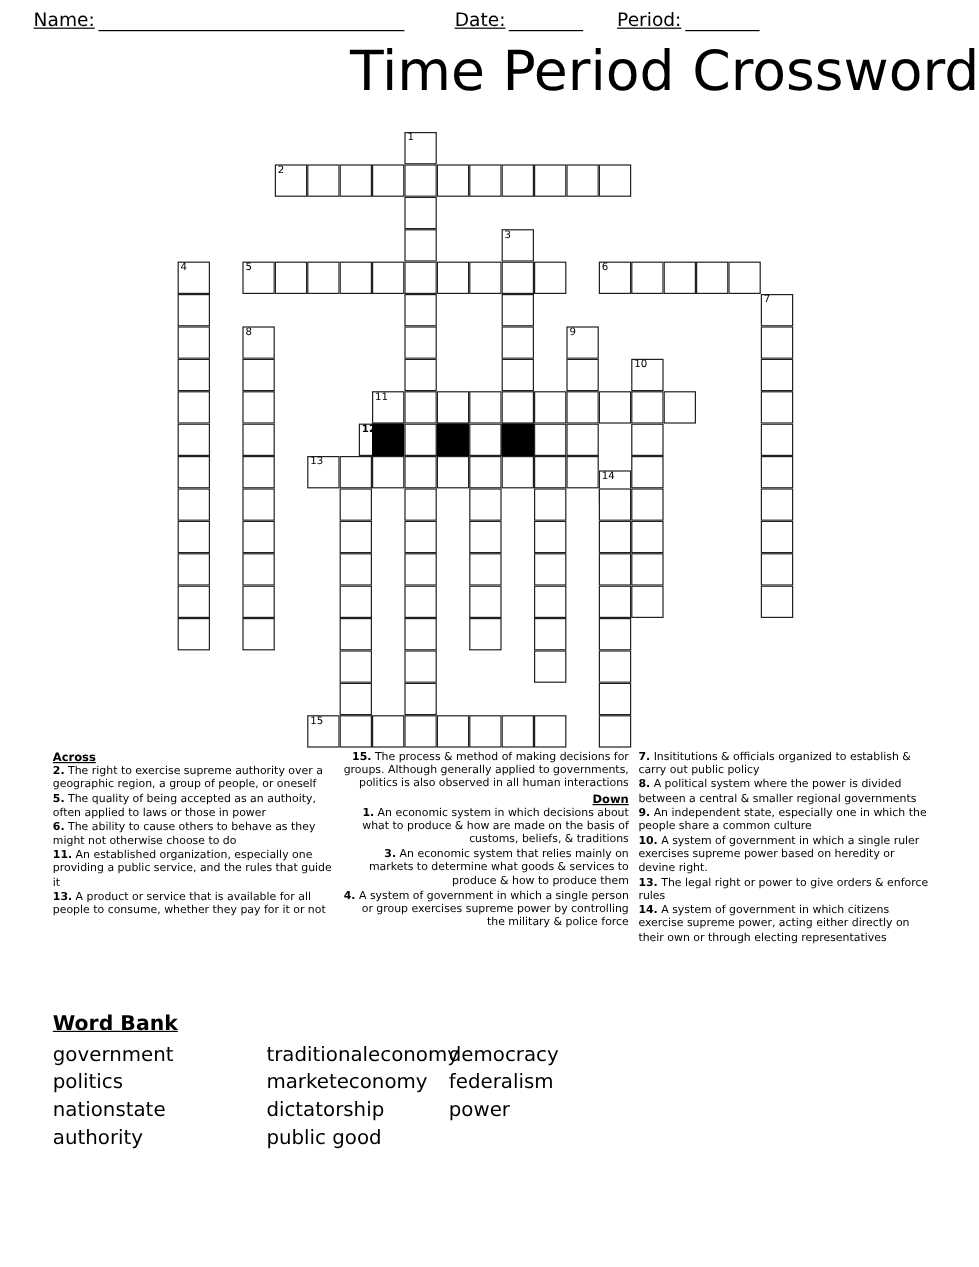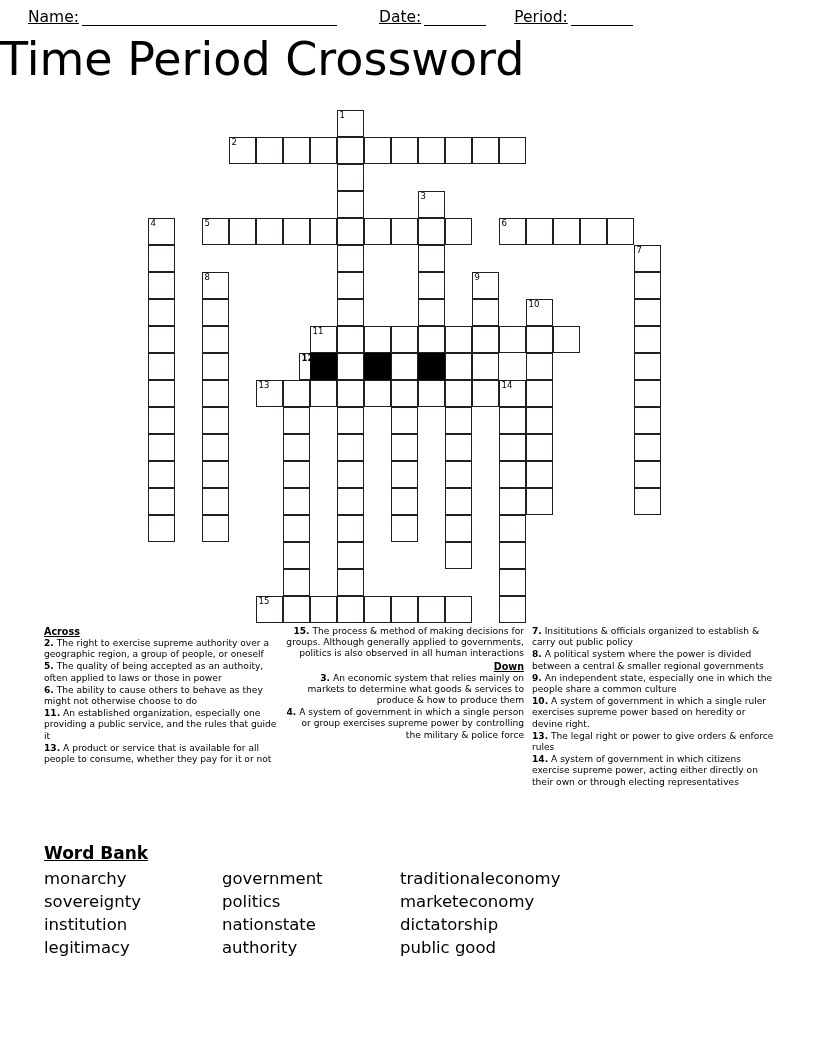--- a/index.html
+++ b/index.html
@@ -40,21 +40,21 @@
   #date-rule  { width: 62px; margin-left: 3px; }
   #period-label { margin-left: 28px; }
   #period-rule  { width: 62px; margin-left: 3px; }
 
   
   #page-title {
     position: absolute;
     top: 32px;
     left: 0;
     width: 816px;
-    text-align: left;
+    text-align: right;
     font-size: 46px;
     font-weight: 400;
     letter-spacing: 0px;
     font-family: "DejaVu Sans", "Liberation Sans", sans-serif;
   }
 
   
   #crossword-grid {
     position: absolute;
     left: 0px;
@@ -262,21 +262,21 @@
       <span class="cw-num">13</span>
     </div>
     <div class="cw-cell" style="left: 283px; top: 380px;"></div>
     <div class="cw-cell" style="left: 310px; top: 380px;"></div>
     <div class="cw-cell" style="left: 337px; top: 380px;"></div>
     <div class="cw-cell" style="left: 364px; top: 380px;"></div>
     <div class="cw-cell" style="left: 391px; top: 380px;"></div>
     <div class="cw-cell" style="left: 418px; top: 380px;"></div>
     <div class="cw-cell" style="left: 445px; top: 380px;"></div>
     <div class="cw-cell" style="left: 472px; top: 380px;"></div>
-    <div class="cw-cell" style="left: 499px; top: 380px;">
+    <div class="cw-cell" style="left: 499px; top: 392px;">
       <span class="cw-num">14</span>
     </div>
     <div class="cw-cell" style="left: 526px; top: 380px;"></div>
     <div class="cw-cell" style="left: 634px; top: 380px;"></div>
     <div class="cw-cell" style="left: 148px; top: 407px;"></div>
     <div class="cw-cell" style="left: 202px; top: 407px;"></div>
     <div class="cw-cell" style="left: 283px; top: 407px;"></div>
     <div class="cw-cell" style="left: 337px; top: 407px;"></div>
     <div class="cw-cell" style="left: 391px; top: 407px;"></div>
     <div class="cw-cell" style="left: 445px; top: 407px;"></div>
@@ -342,48 +342,48 @@
       <div class="clue-heading">Across</div>
       <div class="clue-item"><b>2.</b><span> The right to exercise supreme authority over a geographic region, a group of people, or oneself</span></div>
       <div class="clue-item"><b>5.</b><span> The quality of being accepted as an authoity, often applied to laws or those in power</span></div>
       <div class="clue-item"><b>6.</b><span> The ability to cause others to behave as they might not otherwise choose to do</span></div>
       <div class="clue-item"><b>11.</b><span> An established organization, especially one providing a public service, and the rules that guide it</span></div>
       <div class="clue-item"><b>13.</b><span> A product or service that is available for all people to consume, whether they pay for it or not</span></div>
     </div>
   <div class="clue-col" id="clue-col-2">
       <div class="clue-item"><b>15.</b><span> The process &amp; method of making decisions for groups. Although generally applied to governments, politics is also observed in all human interactions</span></div>
       <div class="clue-heading">Down</div>
+      <div class="clue-item"><b>1.</b><span> An economic system in which decisions about what to produce &amp; how are made on the basis of customs, beliefs, &amp; traditions</span></div>
       <div class="clue-item"><b>3.</b><span> An economic system that relies mainly on markets to determine what goods &amp; services to produce &amp; how to produce them</span></div>
       <div class="clue-item"><b>4.</b><span> A system of government in which a single person or group exercises supreme power by controlling the military &amp; police force</span></div>
     </div>
   <div class="clue-col" id="clue-col-3">
       <div class="clue-item"><b>7.</b><span> Insititutions &amp; officials organized to establish &amp; carry out public policy</span></div>
       <div class="clue-item"><b>8.</b><span> A political system where the power is divided between a central &amp; smaller regional governments</span></div>
       <div class="clue-item"><b>9.</b><span> An independent state, especially one in which the people share a common culture</span></div>
       <div class="clue-item"><b>10.</b><span> A system of government in which a single ruler exercises supreme power based on heredity or devine right.</span></div>
       <div class="clue-item"><b>13.</b><span> The legal right or power to give orders &amp; enforce rules</span></div>
       <div class="clue-item"><b>14.</b><span> A system of government in which citizens exercise supreme power, acting either directly on their own or through electing representatives</span></div>
     </div>
 </div>
 
 <div id="word-bank">
   <div id="word-bank-title">Word Bank</div>
   <div id="word-bank-columns">
-      <div class="wb-col" id="wb-col-0">
-        <div class="wb-word">monarchy</div>
-        <div class="wb-word">sovereignty</div>
-        <div class="wb-word">institution</div>
-        <div class="wb-word">legitimacy</div>
-      </div>
       <div class="wb-col" id="wb-col-1">
         <div class="wb-word">government</div>
         <div class="wb-word">politics</div>
         <div class="wb-word">nationstate</div>
         <div class="wb-word">authority</div>
       </div>
       <div class="wb-col" id="wb-col-2">
         <div class="wb-word">traditionaleconomy</div>
         <div class="wb-word">marketeconomy</div>
         <div class="wb-word">dictatorship</div>
         <div class="wb-word">public good</div>
       </div>
+      <div class="wb-col" id="wb-col-3">
+        <div class="wb-word">democracy</div>
+        <div class="wb-word">federalism</div>
+        <div class="wb-word">power</div>
+      </div>
     </div>
 </div>
 
 </body></html>

